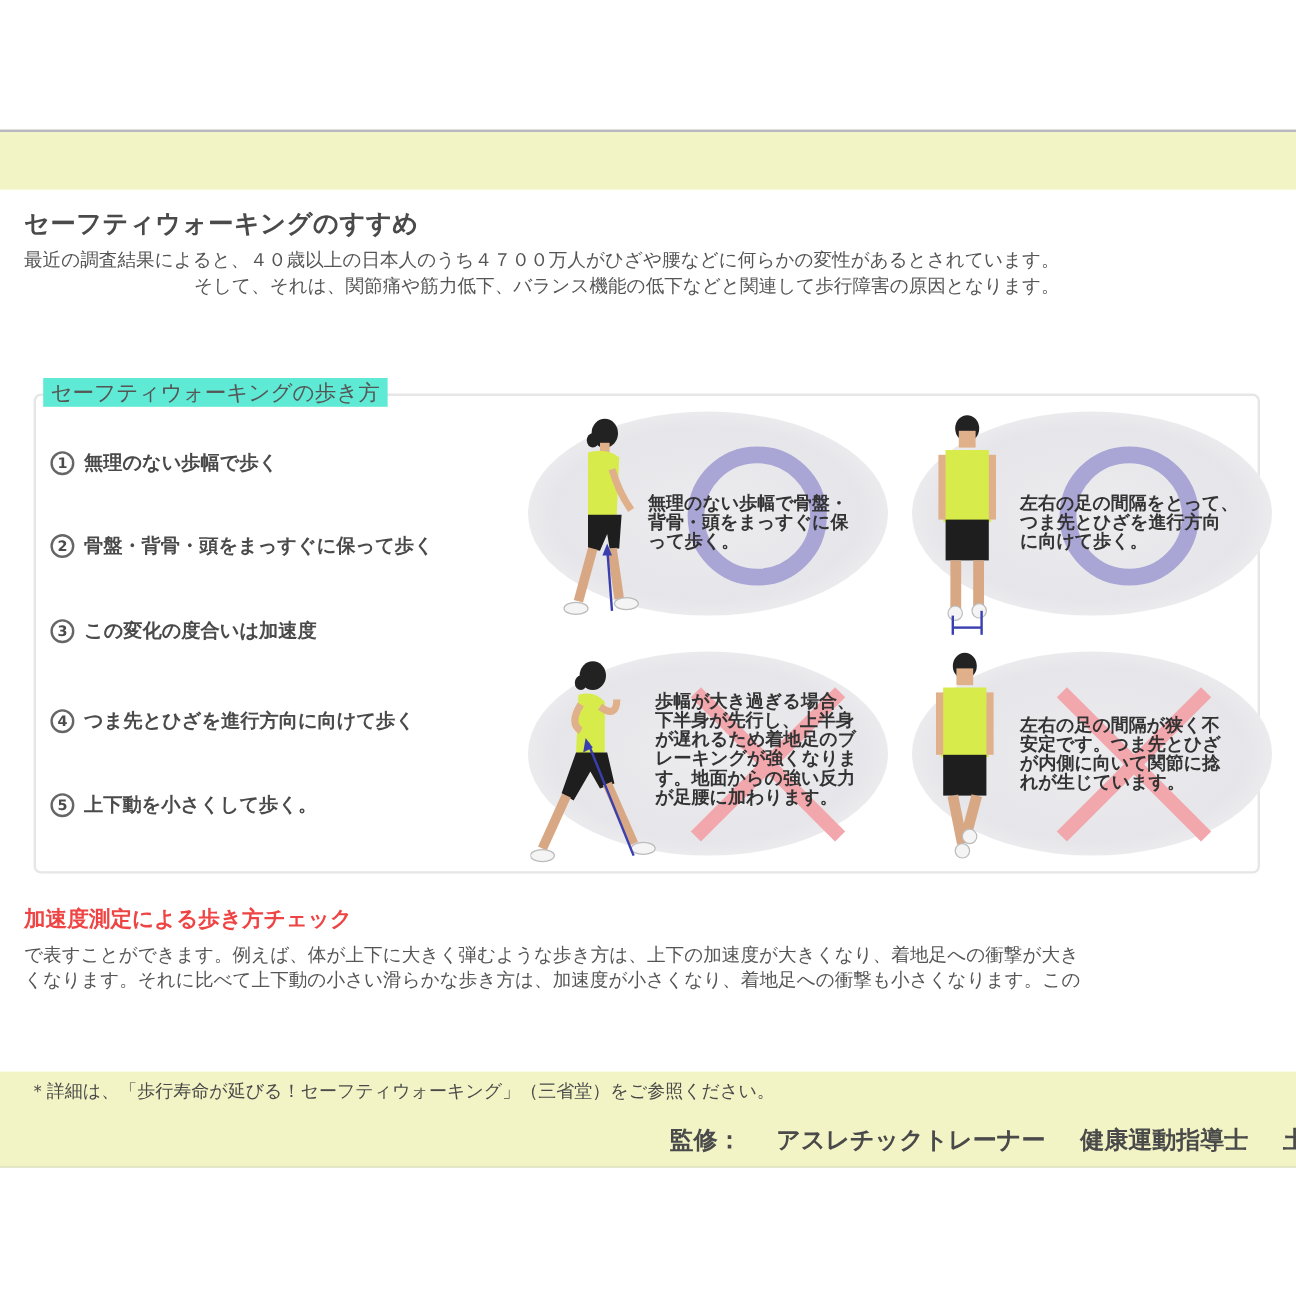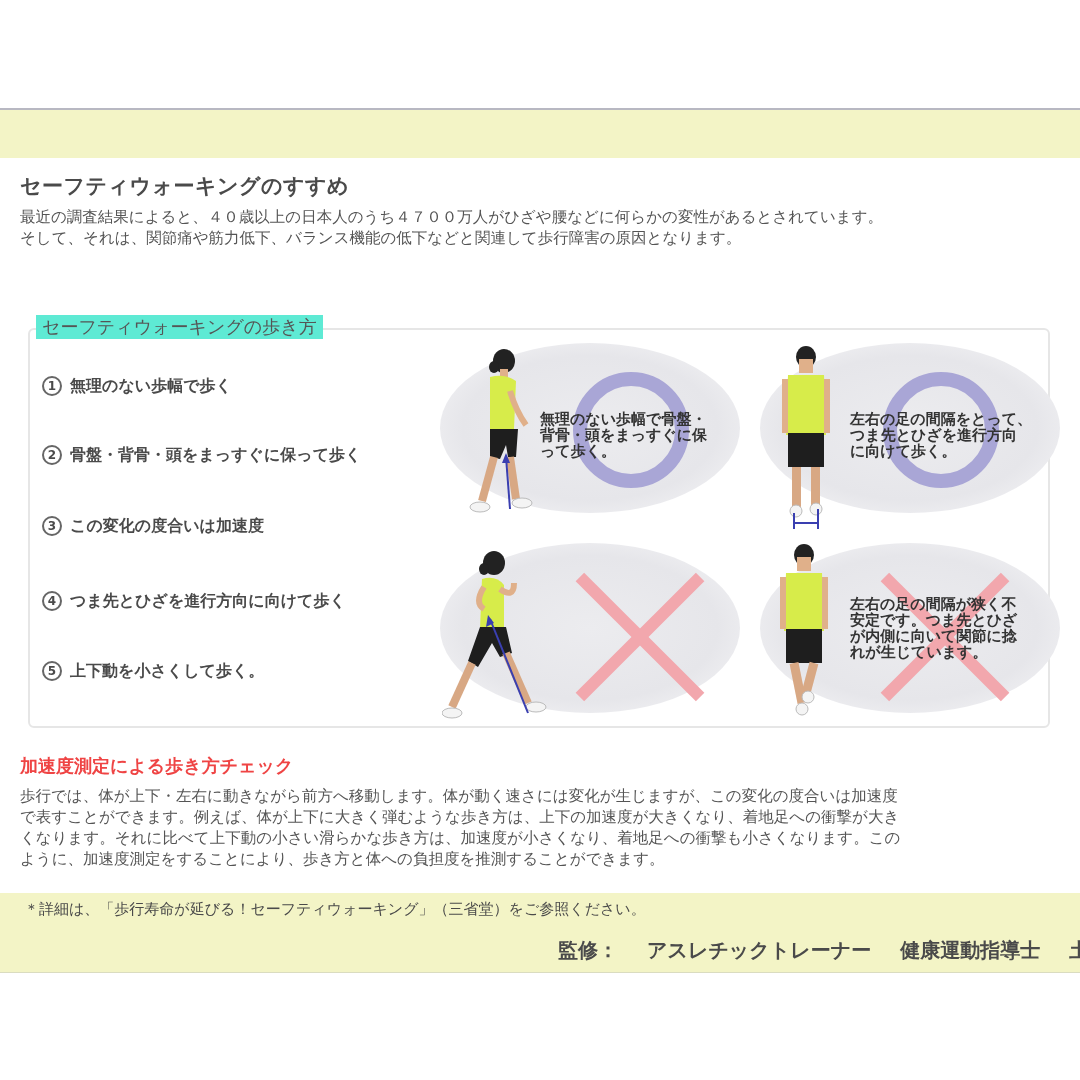--- a/index.html
+++ b/index.html
@@ -3,21 +3,21 @@
   <meta charset="utf-8">
   <style>
     * { box-sizing: border-box; margin: 0; padding: 0; }
     html, body { width: 1080px; height: 1080px; background: #ffffff; overflow: hidden; }
     body { position: relative; font-family: "DejaVu Sans", "Liberation Sans", sans-serif; color: #4a4a4a; }
 
     .top-band { position: absolute; left: 0; top: 108px; width: 1080px; height: 50px; background: #f3f4c6; border-top: 2px solid #b8b8c2; }
     .bottom-band { position: absolute; left: 0; top: 893px; width: 1080px; height: 80px; background: #f3f4c6; border-bottom: 1px solid #dadcc0; }
 
     .h1 { position: absolute; left: 20px; top: 172px; font-size: 21px; font-weight: bold; color: #4a4a4a; letter-spacing: 0.5px; white-space: nowrap; }
-    .intro { position: absolute; left: 20px; top: 207px; font-size: 15.5px; line-height: 21px; color: #555; white-space: nowrap; }
+    .intro { position: absolute; left: 20px; top: 207px; font-size: 15.5px; line-height: 21px; color: #555; white-space: nowrap; text-align: right; }
     .intro div { white-space: nowrap; }
 
     .frame { position: absolute; left: 28px; top: 328px; width: 1022px; height: 400px; border: 2px solid #e6e6e6; border-radius: 6px; }
     .frame-title { position: absolute; left: 36px; top: 315px; background: #5eead4; padding: 0 6px; font-size: 18px; color: #555; white-space: nowrap; }
 
     .step { position: absolute; left: 42px; font-size: 16px; font-weight: bold; color: #4a4a4a; white-space: nowrap; }
     .step .num { display: inline-block; width: 20px; height: 20px; border: 2px solid #666; border-radius: 50%; font-size: 12px; line-height: 16px; text-align: center; margin-right: 8px; vertical-align: 1px; }
 
     .panel { position: absolute; width: 320px; height: 195px; }
     .oval { position: absolute; left: 10px; top: 10px; width: 300px; height: 170px; border-radius: 50%; background: radial-gradient(ellipse at center, #ececef 0%, #e6e6ea 60%, #f4f4f6 90%, rgba(255,255,255,0) 100%); }
@@ -130,20 +130,26 @@
       <path d="M58 46 Q72 56 72 40" stroke="#e0b08a" stroke-width="6" fill="none"></path>
       <path d="M38 84 L64 84 L70 110 L58 114 L50 100 L36 124 L26 118 Z" fill="#1e1e1e"></path>
       <path d="M30 120 L10 164" stroke="#d8a884" stroke-width="8"></path>
       <path d="M64 110 L86 160" stroke="#d8a884" stroke-width="8"></path>
       <ellipse cx="10" cy="170" rx="10" ry="5" fill="#f4f4f4" stroke="#bbb"></ellipse>
       <ellipse cx="94" cy="164" rx="10" ry="5" fill="#f4f4f4" stroke="#bbb"></ellipse>
       <line x1="48" y1="76" x2="86" y2="170" stroke="#3a3fb0" stroke-width="2"></line>
       <polygon points="46,72 44,84 52,80" fill="#3a3fb0"></polygon>
     </svg>
   </div>
+  <div class="panel-text" style="left:116px; top:43px;">歩幅が大き過ぎる場合、
+下半身が先行し、上半身
+が遅れるため着地足のブ
+レーキングが強くなりま
+す。地面からの強い反力
+が足腰に加わります。</div>
 </div>
 
 <div class="panel" style="left:750px; top:533px;">
   <div class="oval"></div>
   <div class="cross" style="left:130px; top:40px;"></div>
   <div class="figure" style="left:28px; top:10px;">
     <svg width="60" height="180" viewBox="0 0 60 180">
       <ellipse cx="26" cy="12" rx="10" ry="11" fill="#222"></ellipse>
       <rect x="19" y="14" width="14" height="14" fill="#e0b08a"></rect>
       <path d="M8 30 L44 30 L46 88 L6 88 Z" fill="#d7ec4a"></path>
@@ -157,24 +163,22 @@
     </svg>
   </div>
   <div class="panel-text" style="left:100px; top:63px;">左右の足の間隔が狭く不
 安定です。つま先とひざ
 が内側に向いて関節に捻
 れが生じています。</div>
 </div>
 
 <div class="h2">加速度測定による歩き方チェック</div>
 <div class="body2">
-  <div>歩行では、体が上下・左右に動きながら前方へ移動します。体が動く速さには変化が生じますが、この変化の度合いは加速度</div>
   <div>で表すことができます。例えば、体が上下に大きく弾むような歩き方は、上下の加速度が大きくなり、着地足への衝撃が大き</div>
   <div>くなります。それに比べて上下動の小さい滑らかな歩き方は、加速度が小さくなり、着地足への衝撃も小さくなります。この</div>
-  <div>ように、加速度測定をすることにより、歩き方と体への負担度を推測することができます。</div>
 </div>
 
 <div class="bottom-band"></div>
 <div class="note">＊詳細は、「歩行寿命が延びる！セーフティウォーキング」（三省堂）をご参照ください。</div>
 <div class="credit">
   <span>監修：</span>
   <span>アスレチックトレーナー</span>
   <span>健康運動指導士</span>
   <span>土井龍</span>
 </div>

